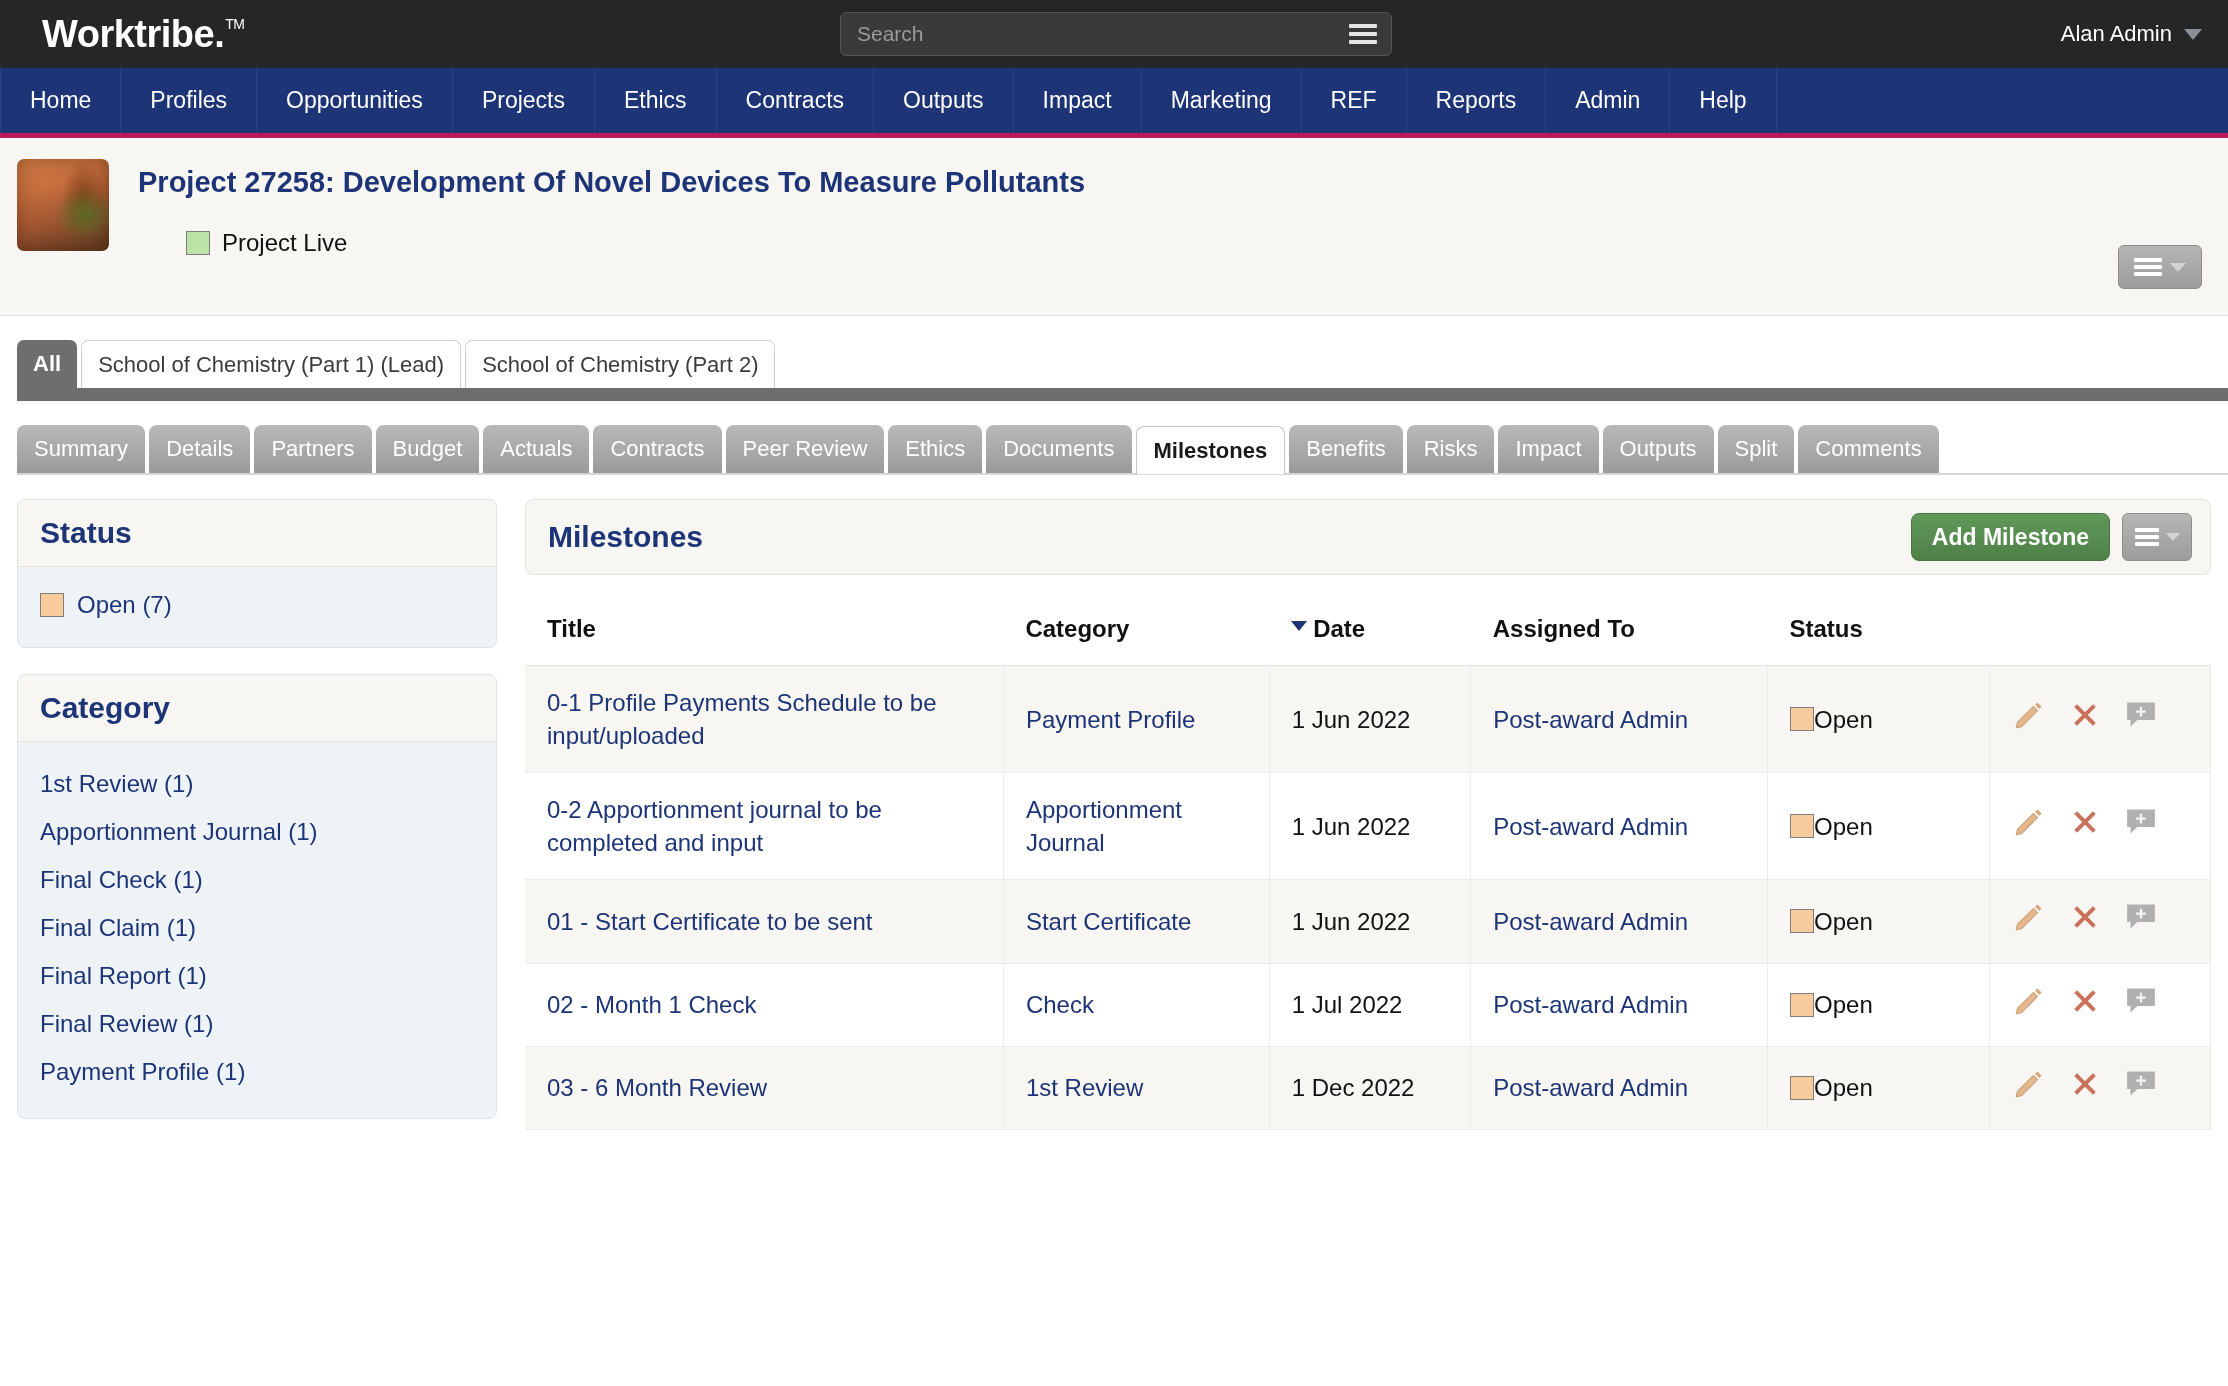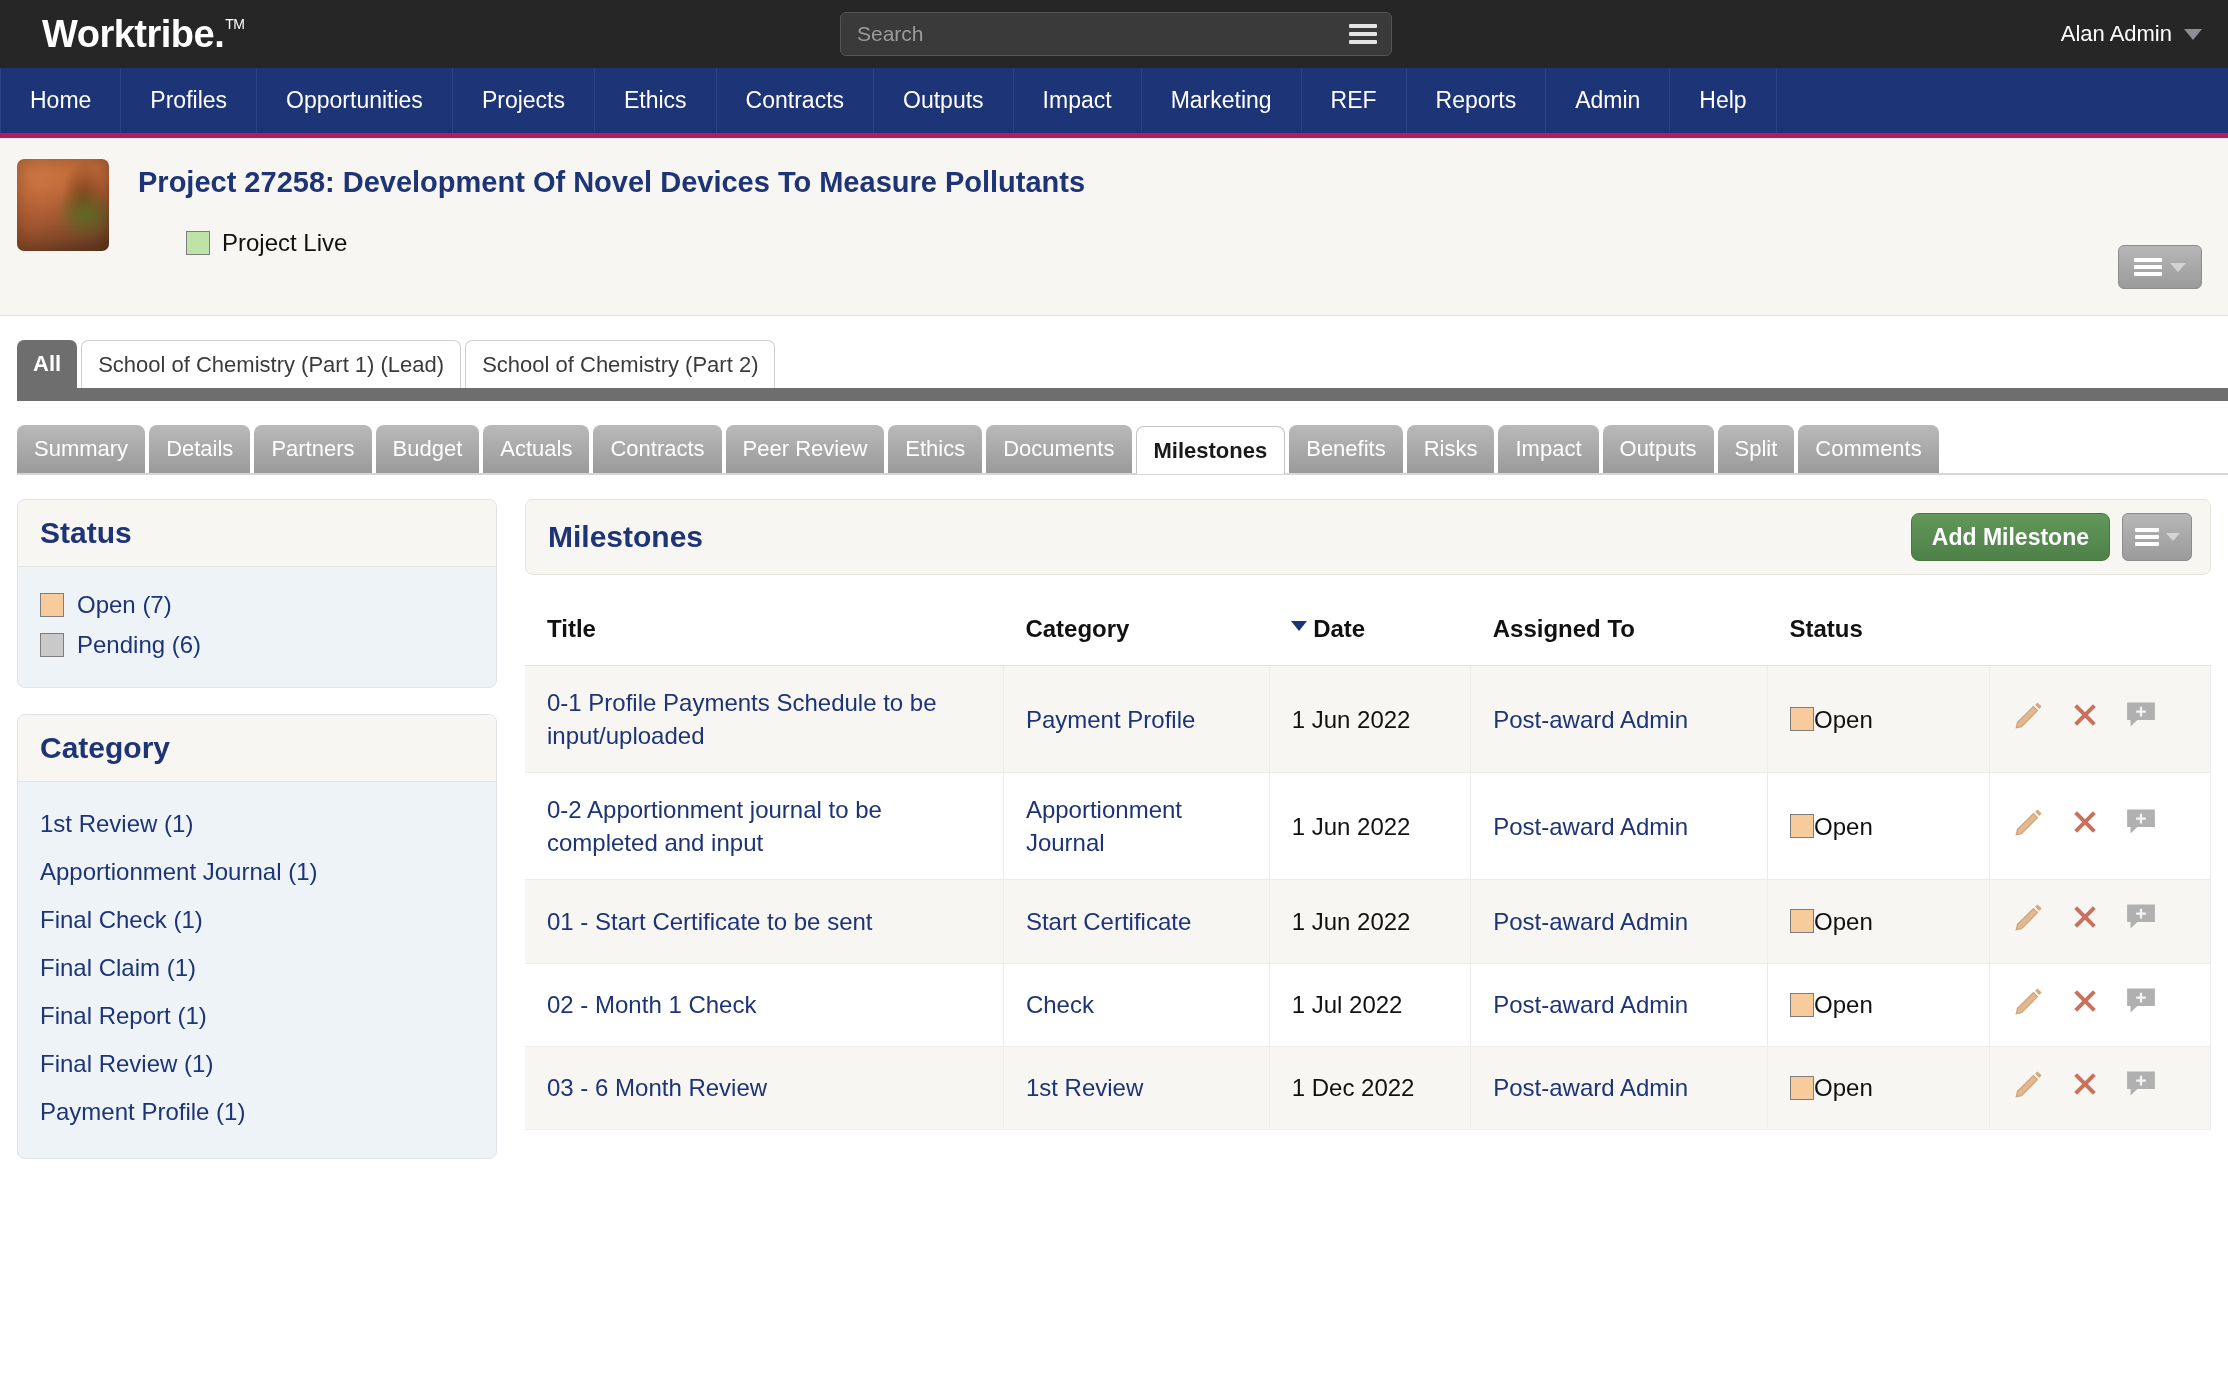--- a/index.html
+++ b/index.html
@@ -457,24 +457,20 @@
   <aside class="sidebar">
 
     <section class="panel">
       <div class="panel-head">
         <h3>Status</h3>
       </div>
       <div class="panel-body" id="statuslist">
           <div class="facet">
             <span class="sw" style="background: rgb(247, 203, 156);"></span>
             <span>Open (7)</span>
-          </div>
-          <div class="facet">
-            <span class="sw" style="background: rgb(201, 201, 201);"></span>
-            <span>Pending (6)</span>
           </div>
         </div>
     </section>
 
     <section class="panel">
       <div class="panel-head">
         <h3>Category</h3>
       </div>
       <div class="panel-body" id="catlist">
           <a class="facet-link" href="#">1st Review (1)</a>

